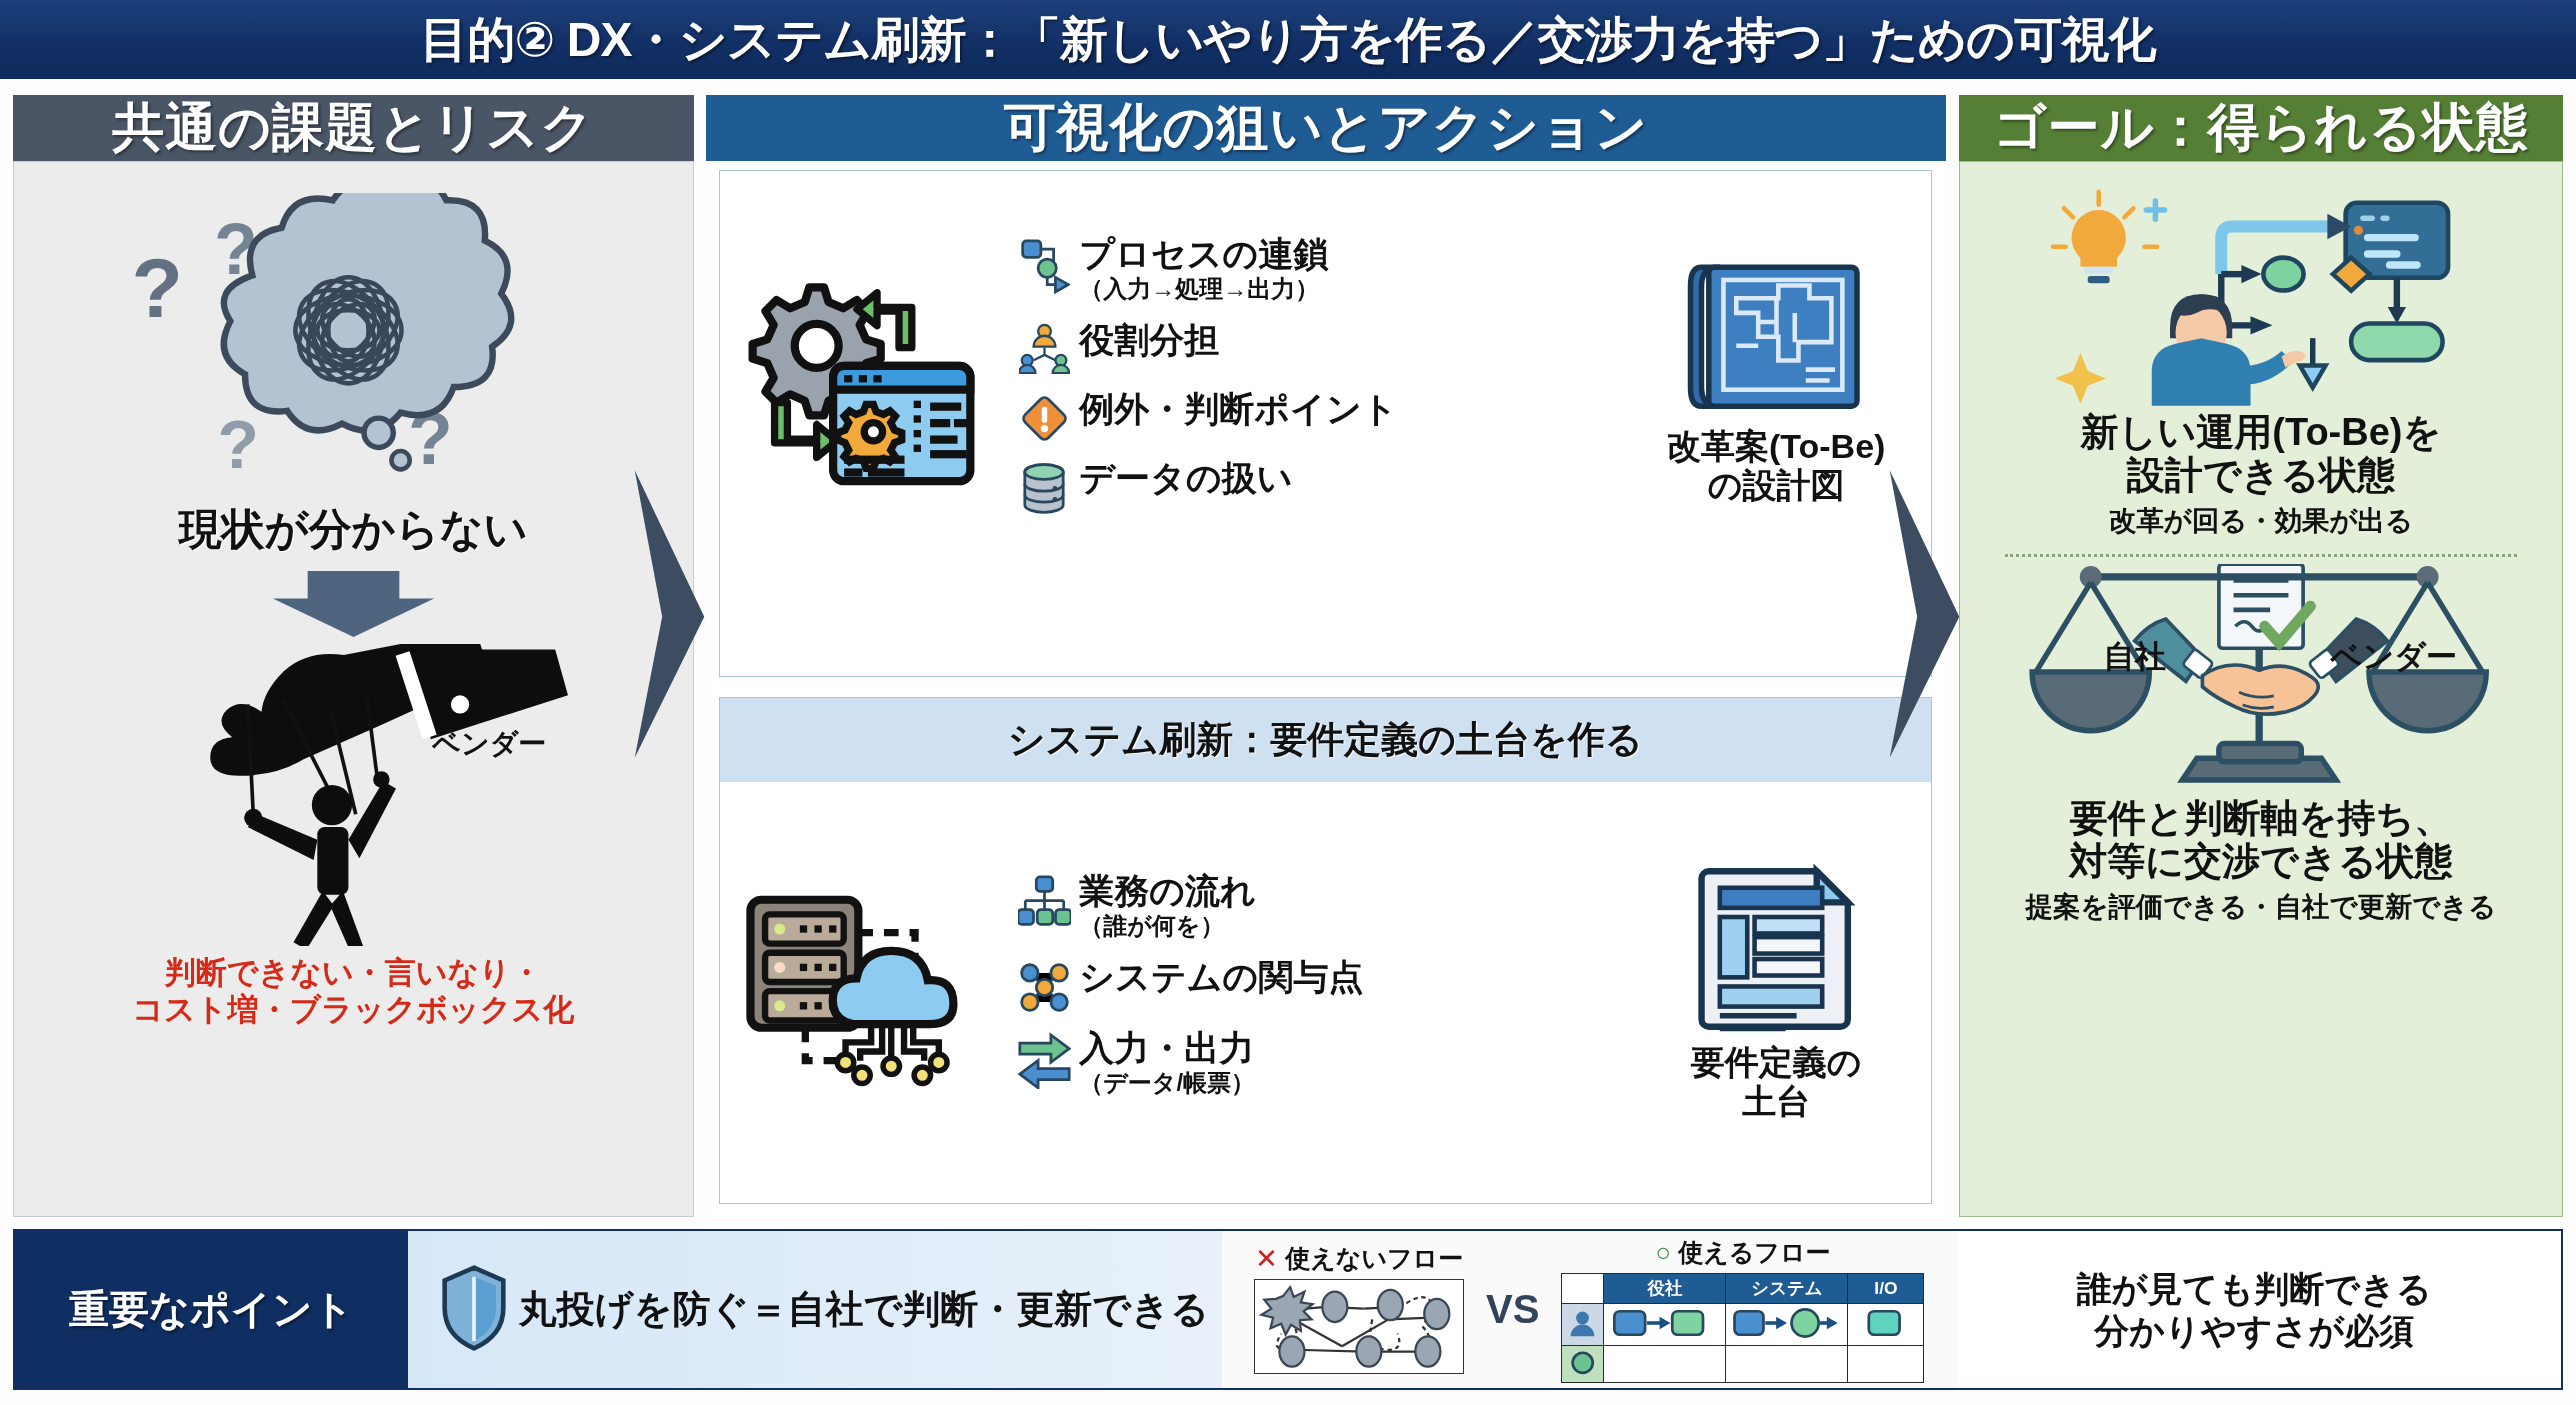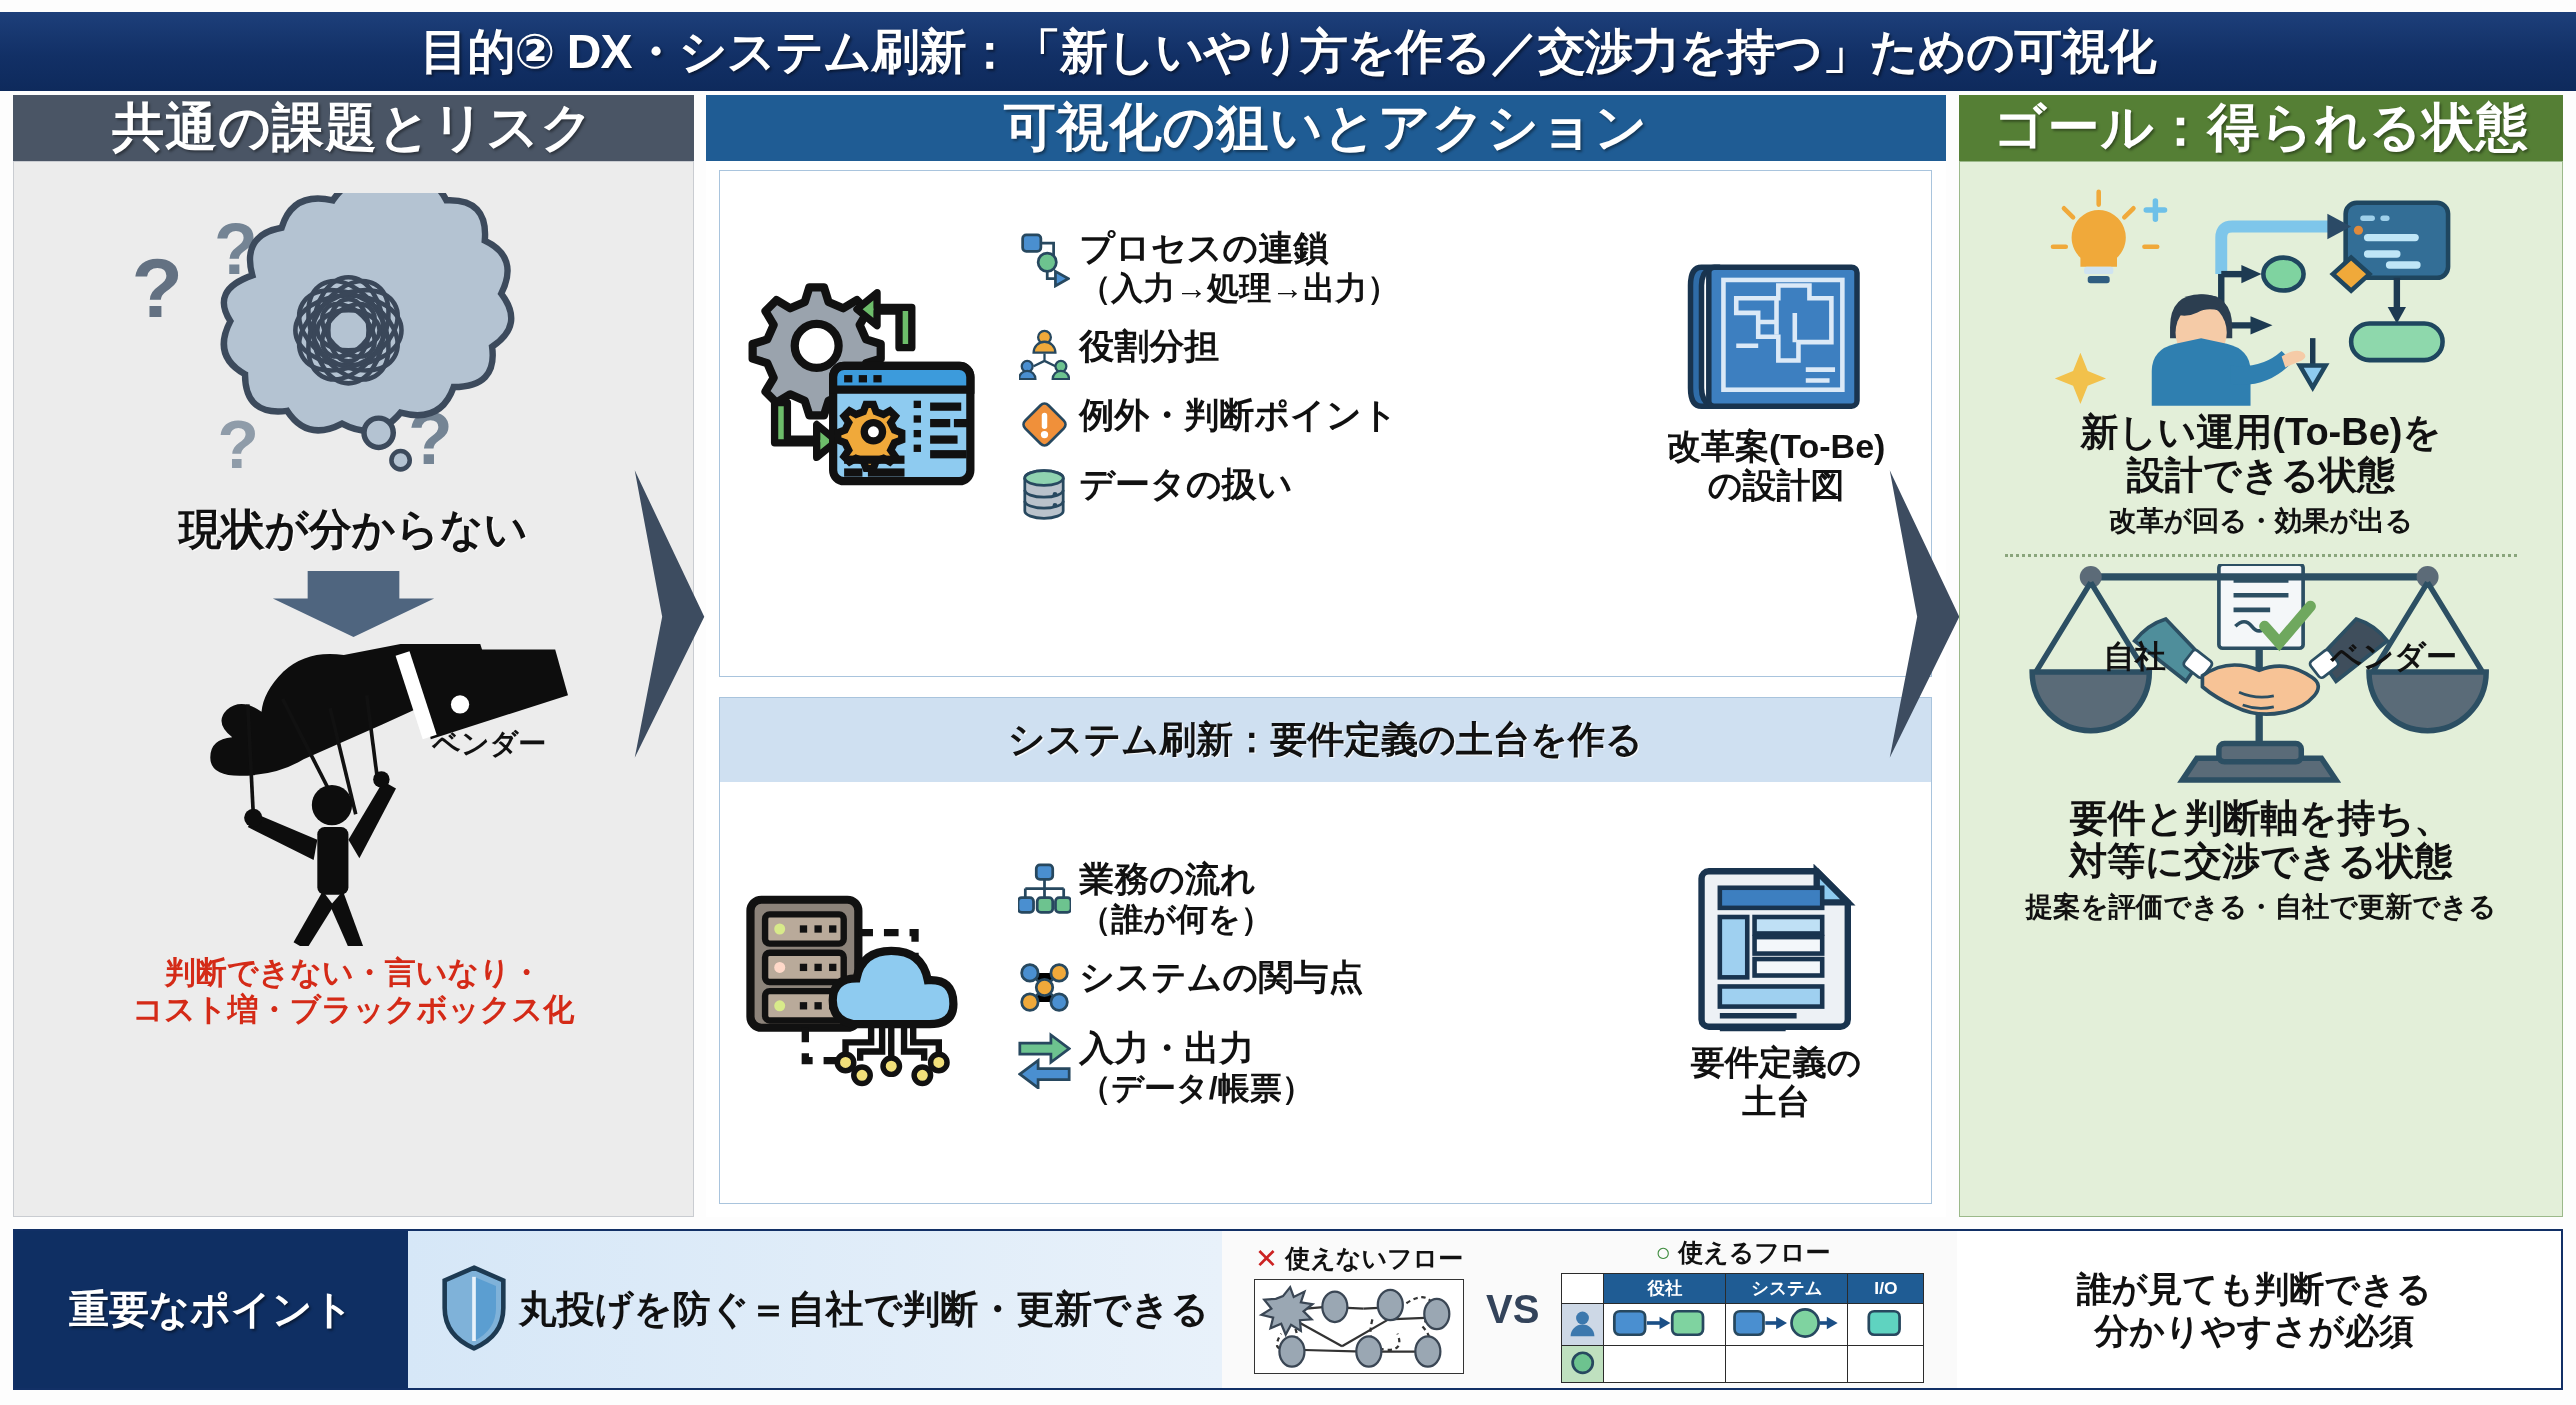--- a/index.html
+++ b/index.html
@@ -6,21 +6,21 @@
   html, body {
     width: 2576px; height: 1405px;
     background: #ffffff;
     font-family: "Liberation Sans", "DejaVu Sans", sans-serif;
     overflow: hidden;
   }
   .page { position: relative; width: 2576px; height: 1405px; background:#fdfdfd; }
 
   
   .title-bar {
-    position:absolute; left:0; top:12px; width:2576px; height:79px;
+    position:absolute; left:0; top:0; width:2576px; height:79px;
     background: linear-gradient(180deg,#1d3f7a 0%, #123066 55%, #0e2a5c 100%);
     display:flex; align-items:center; justify-content:center;
   }
   .title-text {
     color:#ffffff; font-size:48px; font-weight:bold; letter-spacing:-0.9px;
     white-space:nowrap; text-shadow: 1.8px 1.8px 2.7px rgba(0,0,0,.45);
   }
 
   
   .col { position:absolute; }
@@ -70,21 +70,21 @@
     display:flex; align-items:center; justify-content:center;
     font-size:37px; font-weight:bold; color:#111;
     text-shadow: 1.4px 1.4px 0.9px rgba(255,255,255,.85);
   }
   .panel-body { position:relative; height:421px; display:flex; align-items:center; }
   .panel-icon { width:284px; display:flex; align-items:center; justify-content:center; }
   .bullets { flex:1; padding-left:5.5px; }
   .bullet { display:flex; align-items:flex-start; margin-bottom:14.6px; }
   .bullet-ico { width:70px; min-width:70px; display:flex; justify-content:center; padding-top:3.7px;}
   .bullet-txt { font-size:35px; font-weight:bold; color:#111; line-height:1.12; }
-  .bullet-sub { font-size:32px; font-weight:bold; color:#111; }
+  .bullet-sub { font-size:24px; font-weight:bold; color:#111; }
   .panel-out { width:302px; text-align:center; padding-right:7.3px; }
   .panel-out-lbl { font-size:34px; font-weight:bold; color:#111; line-height:1.15; margin-top:5.5px; }
 
   
   #col-right { left:1959px; top:95px; width:604px; height:1122px; }
   #col-right .col-head { background:#557f35; }
   .right-body {
     height:1056px; background:#e3efd9; border:1.8px solid #9bb98a;
     display:flex; flex-direction:column; align-items:center; padding-top:14.6px;
   }

